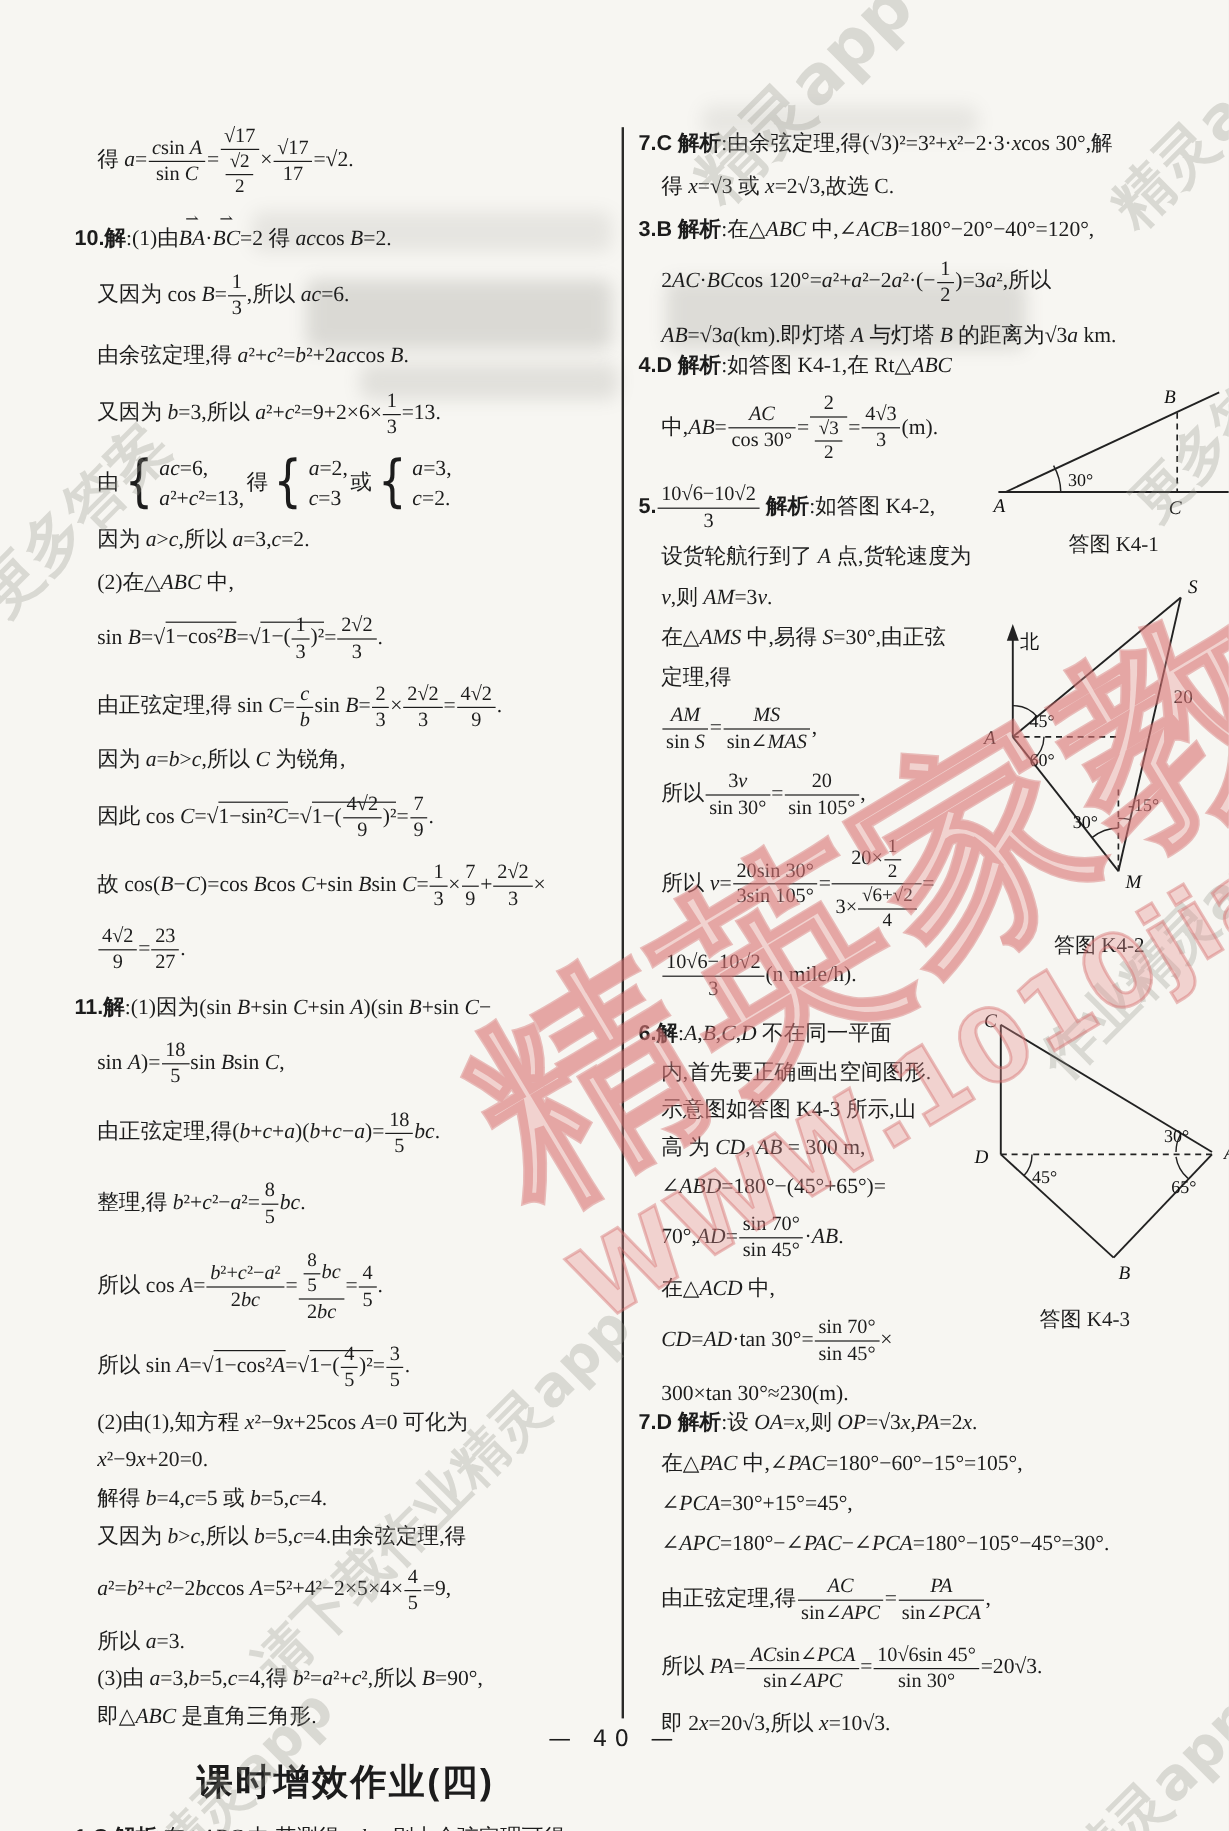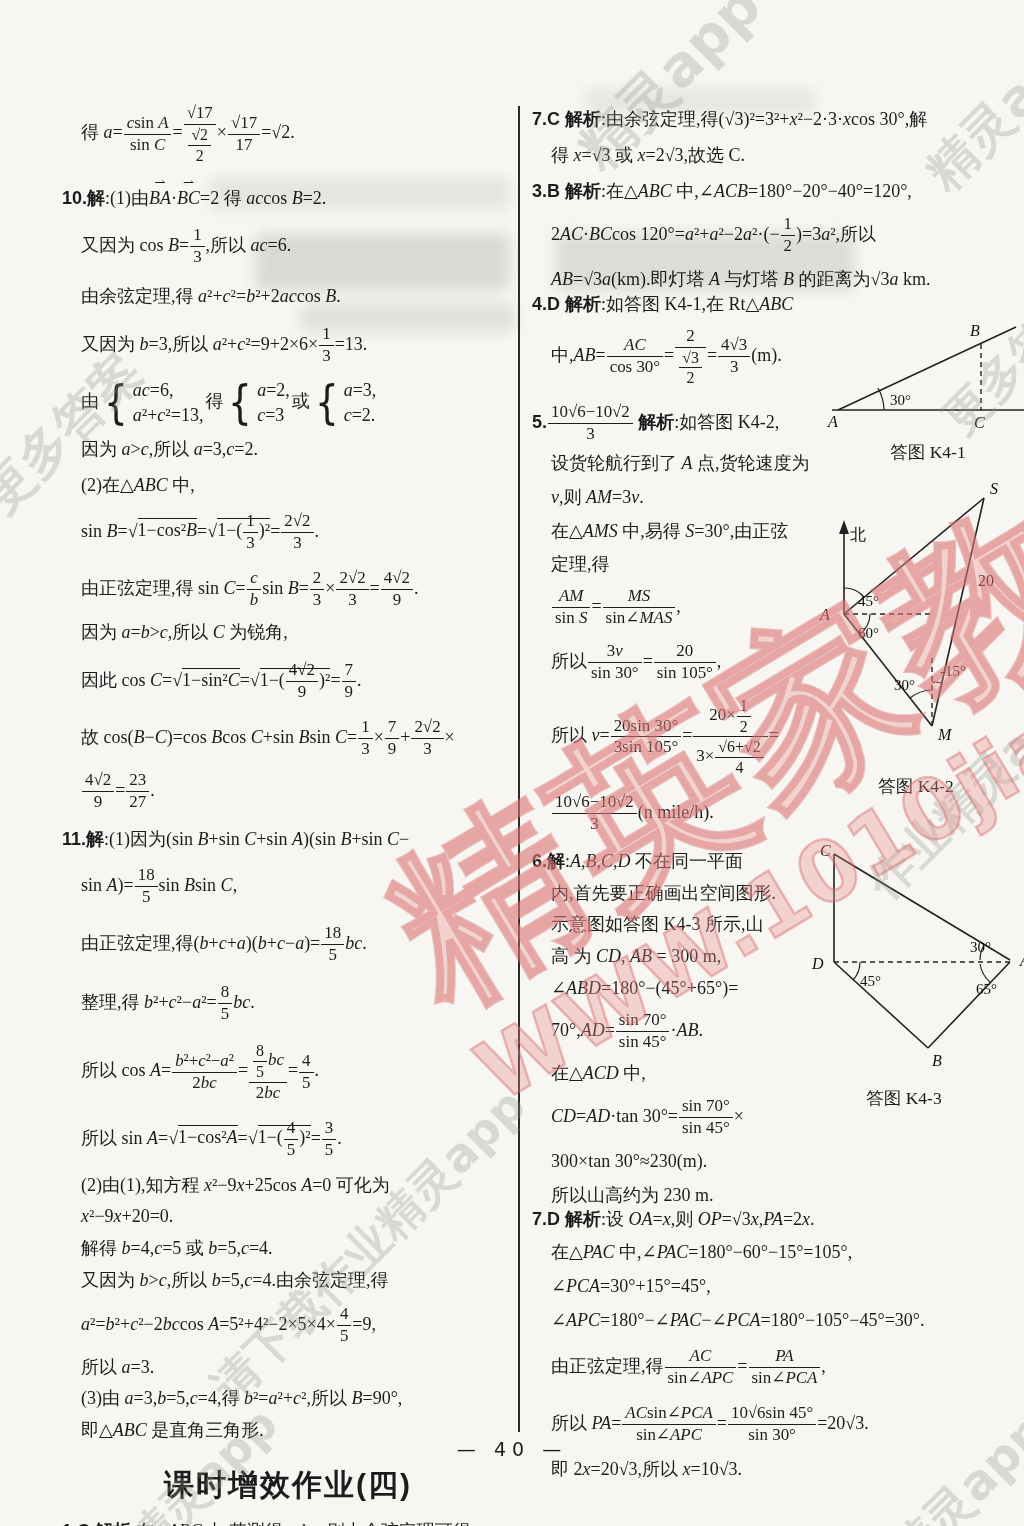--- a/index.html
+++ b/index.html
@@ -155,21 +155,20 @@
         <div class="line" style="margin-top: 16px; padding-left: 19px;"><span class="fr"><span class="nu">10√6−10√2</span><span class="de">3</span></span>(n mile/h).</div>
         <div class="line" style="margin-top: 16px; width: 262px;"><b>6.解</b>:<i>A</i>,<i>B</i>,<i>C</i>,<i>D</i> 不在同一平面</div>
         <div class="line" style="margin-top: 8px; padding-left: 19px; width: 262px;">内,首先要正确画出空间图形.</div>
         <div class="line" style="margin-top: 8px; padding-left: 19px; width: 262px;">示意图如答图 K4-3 所示,山</div>
         <div class="line" style="margin-top: 8px; padding-left: 19px; width: 262px;">高 为 <i>CD</i>, <i>AB</i> = 300 m,</div>
         <div class="line" style="margin-top: 8px; padding-left: 19px; width: 262px;">∠<i>ABD</i>=180°−(45°+65°)=</div>
         <div class="line" style="margin-top: 10px; padding-left: 19px; width: 262px;">70°,<i>AD</i>=<span class="fr"><span class="nu">sin 70°</span><span class="de">sin 45°</span></span>·<i>AB</i>.</div>
         <div class="line" style="margin-top: 10px; padding-left: 19px; width: 262px;">在△<i>ACD</i> 中,</div>
         <div class="line" style="margin-top: 12px; padding-left: 19px; width: 300px;"><i>CD</i>=<i>AD</i>·tan 30°=<span class="fr"><span class="nu">sin 70°</span><span class="de">sin 45°</span></span>×</div>
         <div class="line" style="margin-top: 12px; padding-left: 19px;">300×tan 30°≈230(m).</div>
-        <div class="line" style="margin-top: 10px; padding-left: 19px;">所以山高约为 230 m.</div>
         <div class="line" style=""><b>7.D 解析</b>:设 <i>OA</i>=<i>x</i>,则 <i>OP</i>=√3<i>x</i>,<i>PA</i>=2<i>x</i>.</div>
         <div class="line" style="margin-top: 10px; padding-left: 19px;">在△<i>PAC</i> 中,∠<i>PAC</i>=180°−60°−15°=105°,</div>
         <div class="line" style="margin-top: 10px; padding-left: 19px;">∠<i>PCA</i>=30°+15°=45°,</div>
         <div class="line" style="margin-top: 10px; padding-left: 19px;">∠<i>APC</i>=180°−∠<i>PAC</i>−∠<i>PCA</i>=180°−105°−45°=30°.</div>
         <div class="line" style="margin-top: 14px; padding-left: 19px;">由正弦定理,得<span class="fr"><span class="nu"><i>AC</i></span><span class="de">sin∠<i>APC</i></span></span>=<span class="fr"><span class="nu"><i>PA</i></span><span class="de">sin∠<i>PCA</i></span></span>,</div>
         <div class="line" style="margin-top: 16px; padding-left: 19px;">所以 <i>PA</i>=<span class="fr"><span class="nu"><i>AC</i>sin∠<i>PCA</i></span><span class="de">sin∠<i>APC</i></span></span>=<span class="fr"><span class="nu">10√6sin 45°</span><span class="de">sin 30°</span></span>=20√3.</div>
         <div class="line" style="margin-top: 14px; padding-left: 19px;">即 2<i>x</i>=20√3,所以 <i>x</i>=10√3.</div>
       </div>
 
     <div class="fig" id="figK41">

